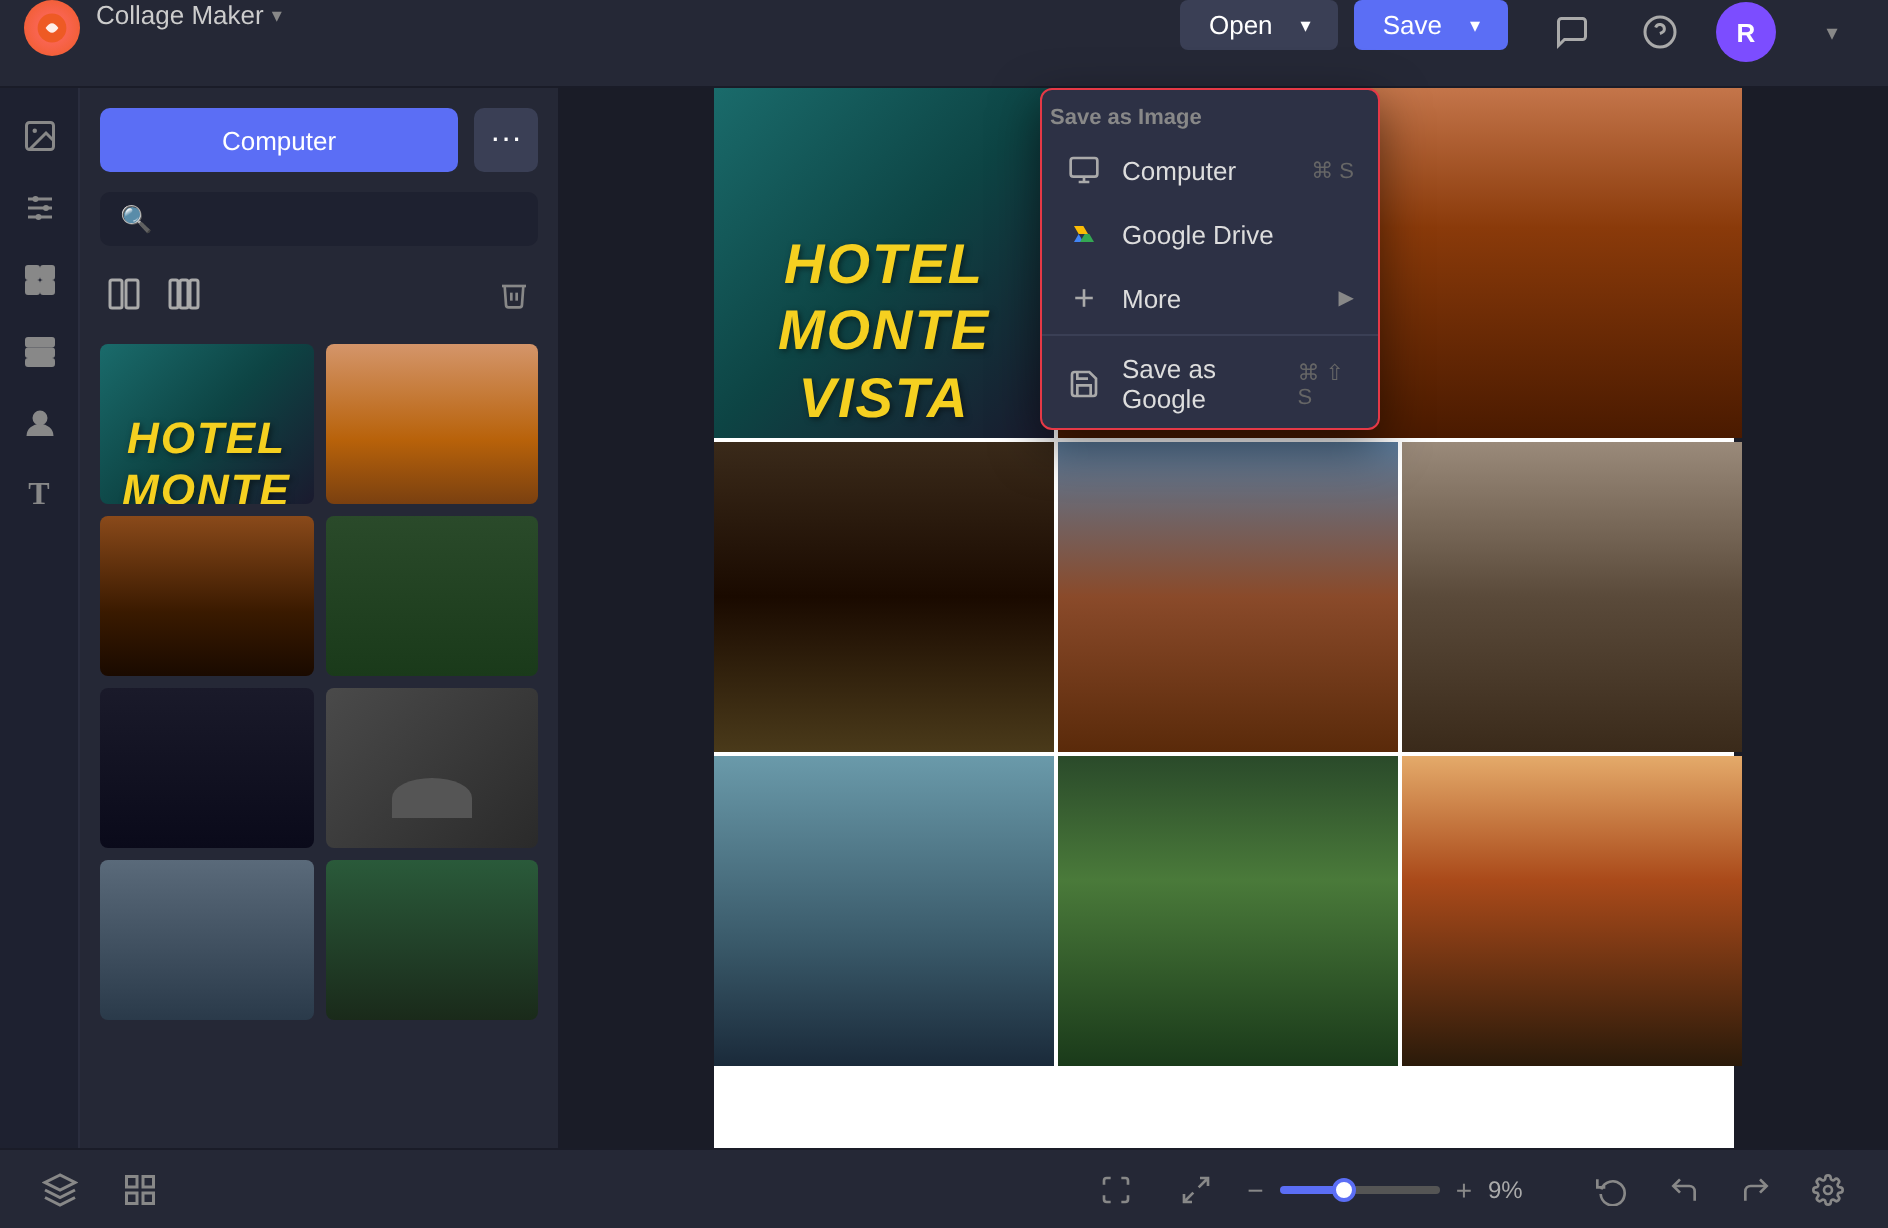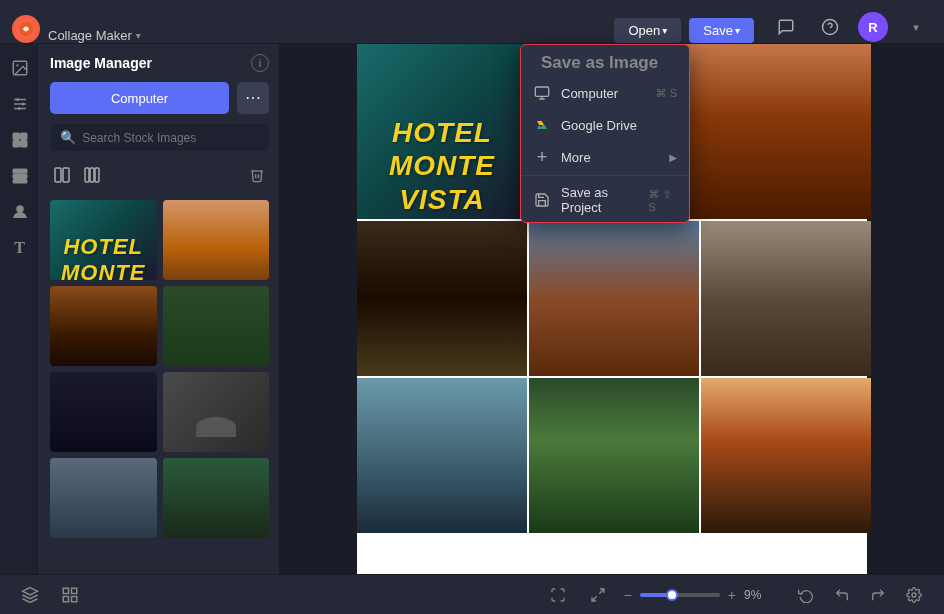--- a/index.html
+++ b/index.html
@@ -9,21 +9,21 @@
       background: #1e2130;
       color: #fff;
       position: relative;
     }
 
     
     .top-nav {
       height: 44px;
       background: #252836;
       display: flex;
-      align-items: flex-end;
+      align-items: flex-start;
       padding: 0 12px;
       border-bottom: 1px solid #1a1c28;
       position: relative;
       z-index: 10;
     }
     .nav-logo {
       width: 28px; height: 28px;
       background: radial-gradient(circle, #ff6b6b, #ee5a24);
       border-radius: 50%;
       display: flex; align-items: center; justify-content: center;
@@ -41,21 +41,21 @@
     }
     .nav-spacer { flex: 1; }
     .nav-btn {
       background: #3a3f55;
       border: none;
       color: #fff;
       padding: 5px 14px;
       border-radius: 4px;
       font-size: 13px;
       cursor: pointer;
-      display: flex; align-items: center; gap: 2px;
+      display: flex; align-items: center; gap: 14px;
       margin-left: 8px;
     }
     .nav-btn.open-btn { background: #3a3f55; }
     .nav-btn.save-btn { background: #5b6ef5; }
     .nav-btn-chevron { font-size: 10px; }
     .nav-icons {
       display: flex; align-items: center; gap: 12px;
       margin-left: 16px;
     }
     .nav-icon-btn {
@@ -281,22 +281,22 @@
       left: 520px;
       width: 170px;
       background: #2d3145;
       border-radius: 6px;
       box-shadow: 0 8px 24px rgba(0,0,0,0.5);
       z-index: 100;
       overflow: hidden;
       border: 1.5px solid #e63946;
     }
     .dropdown-section-label {
-      padding: 8px 20px 4px;
-      font-size: 17px;
+      padding: 8px 4px 4px;
+      font-size: 11px;
       font-weight: 600;
       color: #888;
       text-transform: none;
     }
     .dropdown-item {
       display: flex;
       align-items: center;
       padding: 7px 12px;
       font-size: 13px;
       color: #ddd;
@@ -415,31 +415,26 @@
     <div class="icon-bar-item">
       <svg viewBox="0 0 24 24" fill="none" stroke="#888" stroke-width="2">
           <circle cx="12" cy="8" r="4"></circle>
           <path d="M4 20c0-4 3.6-7 8-7s8 3 8 7"></path>
         </svg>
     </div>
     <div class="icon-bar-item" style="font-size:16px; font-weight:bold; color:#888; font-family: serif;">T</div>
   </div>
 
   <div class="sidebar">
-    <div class="sidebar-header">
-      <span class="sidebar-title">Image Manager</span>
-      <div class="sidebar-info-icon">i</div>
-    </div>
     <div class="sidebar-actions">
       <button class="computer-btn">Computer</button>
       <button class="more-btn">···</button>
     </div>
     <div class="search-bar">
       <span class="search-icon">🔍</span>
-      <input class="search-input" placeholder="Search Stock Images" style="">
     </div>
     <div class="view-controls">
       <button class="view-btn">
         <svg width="16" height="16" viewBox="0 0 16 16" fill="none" stroke="#aaa" stroke-width="1.5">
             <rect x="1" y="1" width="6" height="14" rx="1"></rect>
             <rect x="9" y="1" width="6" height="14" rx="1"></rect>
           </svg>
       </button>
       <button class="view-btn">
         <svg width="16" height="16" viewBox="0 0 16 16" fill="none" stroke="#aaa" stroke-width="1.5">
@@ -596,16 +591,16 @@
   <div class="dropdown-divider"></div>
 
   <div class="dropdown-item">
     <div class="dropdown-icon">
       <svg width="16" height="16" viewBox="0 0 24 24" fill="none" stroke="#aaa" stroke-width="2">
         <path d="M19 21H5a2 2 0 0 1-2-2V5a2 2 0 0 1 2-2h11l5 5v11a2 2 0 0 1-2 2z"></path>
         <polyline points="17 21 17 13 7 13 7 21"></polyline>
         <polyline points="7 3 7 8 15 8"></polyline>
       </svg>
     </div>
-    <span>Save as Project</span>
+    <span>Save as Google</span>
     <span class="dropdown-shortcut">⌘ ⇧ S</span>
   </div>
 </div>
 
 </body></html>

